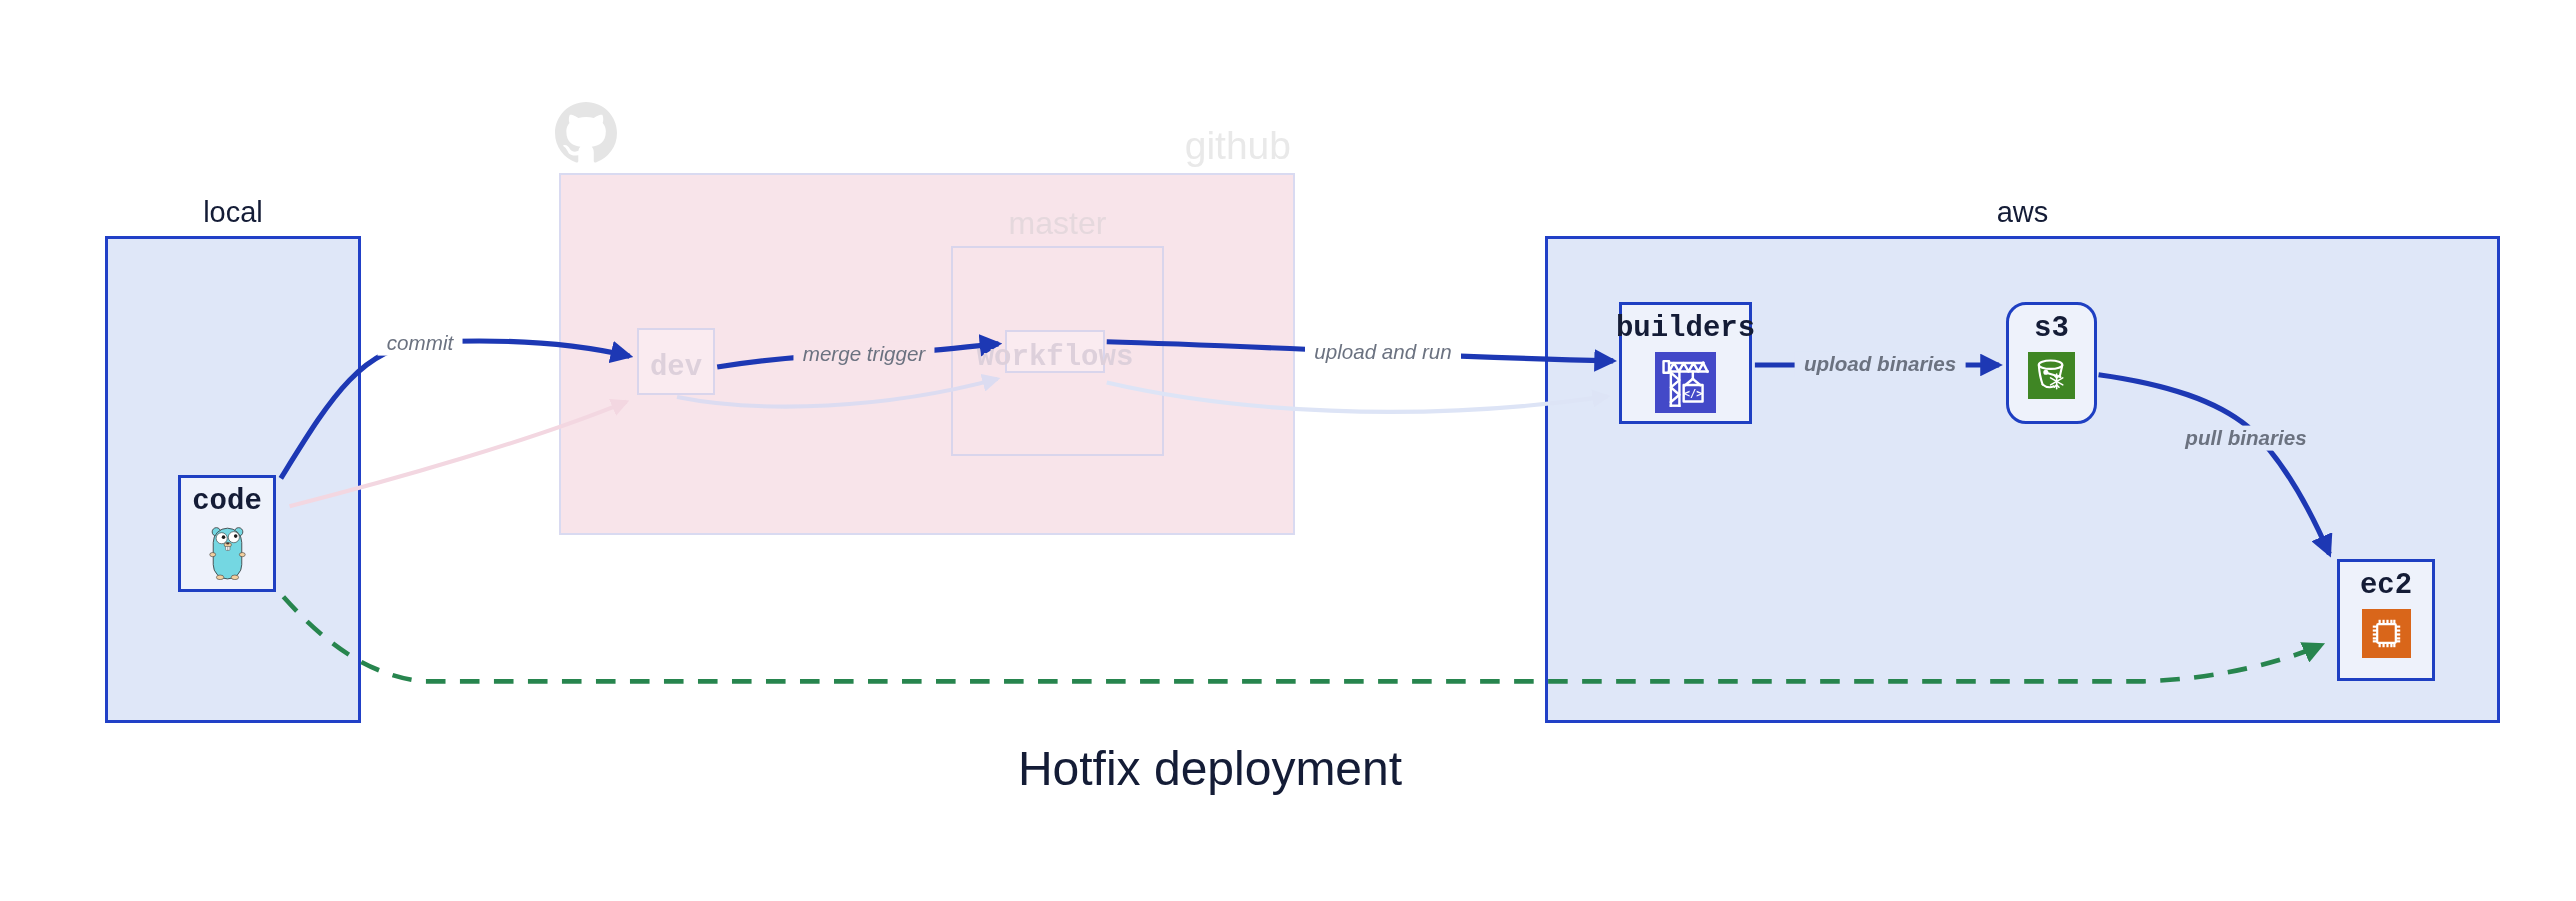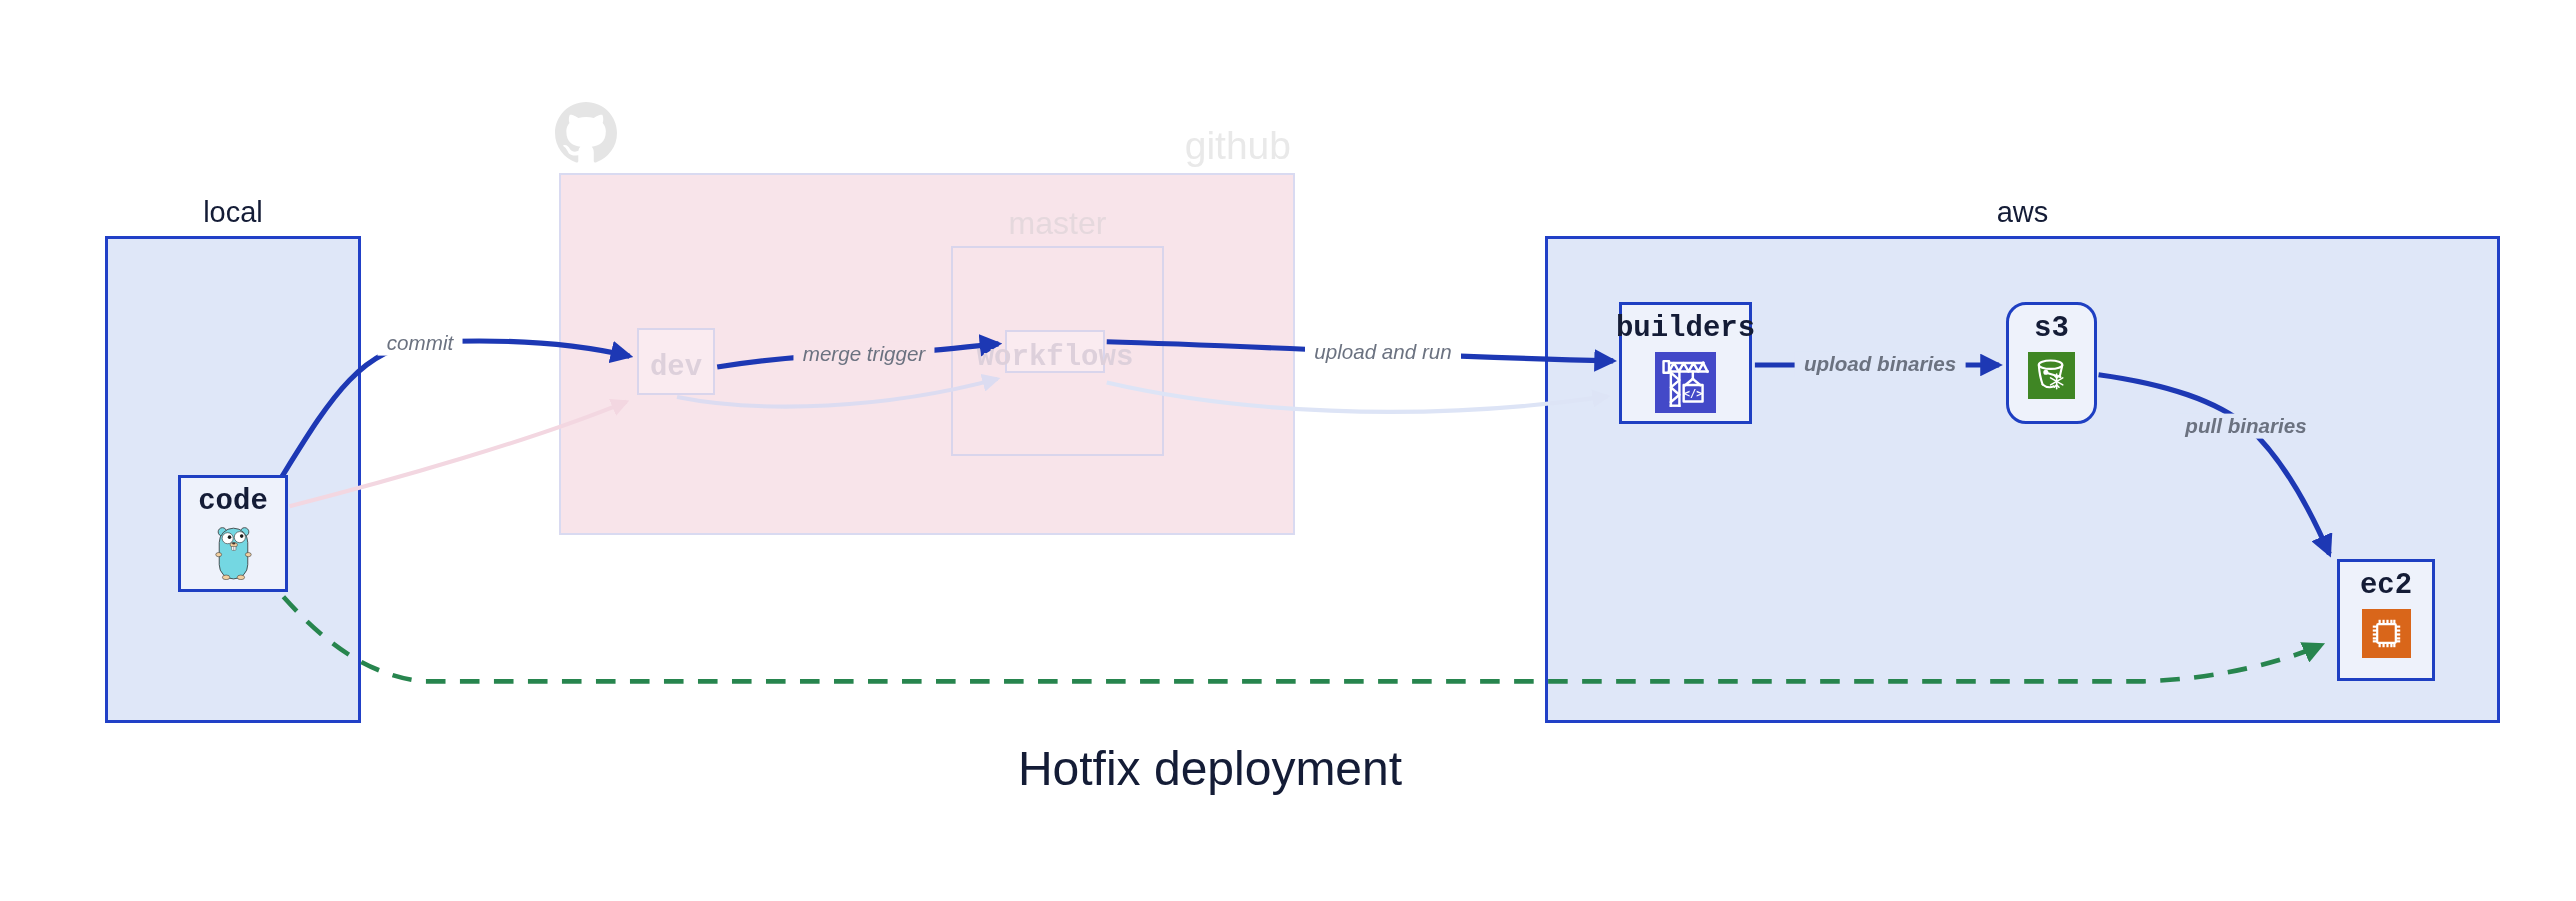--- a/index.html
+++ b/index.html
@@ -107,21 +107,21 @@
 
     <path d="M 545 928 C 640 775, 700 672, 830 664 C 1010 655, 1140 672, 1222 691" fill="none" stroke="var(--edge-blue)" stroke-width="10" marker-end="url(#mBlue)"></path>
     <path d="M 1392 712 C 1520 692, 1620 687, 1700 686 C 1800 684, 1876 672, 1938 667" fill="none" stroke="var(--edge-blue)" stroke-width="10" marker-end="url(#mBlue)"></path>
     <path d="M 2148 663 C 2330 668, 2520 677, 2700 685 C 2900 694, 3040 698, 3131 700" fill="none" stroke="var(--edge-blue)" stroke-width="10" marker-end="url(#mBlue)"></path>
     <path d="M 3406 708 L 3880 708" fill="none" stroke="var(--edge-blue)" stroke-width="10" marker-end="url(#mBlue)"></path>
     <path d="M 4073 727 C 4210 746, 4302 778, 4363 828 C 4428 888, 4482 985, 4521 1075" fill="none" stroke="var(--edge-blue)" stroke-width="10" marker-end="url(#mBlue)"></path>
 
     <path d="M 550 1158 C 628 1245, 712 1310, 820 1322 L 4160 1322 C 4300 1318, 4430 1285, 4506 1251" fill="none" stroke="var(--green)" stroke-width="9" stroke-dasharray="38 28" marker-end="url(#mGreen)"></path>
   </svg>
 
-  <div class="node" style="left:178px;top:475px;width:110px;height:117px;">
+  <div class="node" style="left:178px;top:475px;width:98px;height:117px;">
     <span class="node-label">code</span>
     <svg width="37" height="55" viewBox="0 0 70 104">
       <circle cx="14" cy="13" r="8" fill="var(--gopher-body)" stroke="#3a3a3a" stroke-width="1.6"></circle>
       <circle cx="56" cy="13" r="8" fill="var(--gopher-body)" stroke="#3a3a3a" stroke-width="1.6"></circle>
       <rect x="8" y="6" width="54" height="96" rx="27" fill="var(--gopher-body)" stroke="#3a3a3a" stroke-width="1.6"></rect>
       <circle cx="24" cy="25" r="10.5" fill="#ffffff" stroke="#3a3a3a" stroke-width="1.2"></circle>
       <circle cx="47" cy="23" r="10.5" fill="#ffffff" stroke="#3a3a3a" stroke-width="1.2"></circle>
       <circle cx="27.5" cy="23" r="3.4" fill="#1c1c1c"></circle>
       <circle cx="50.5" cy="21" r="3.4" fill="#1c1c1c"></circle>
       <ellipse cx="35.5" cy="37.5" rx="7" ry="4.6" fill="var(--gopher-skin)" stroke="#3a3a3a" stroke-width="1.1"></ellipse>
@@ -215,18 +215,18 @@
           <line x1="69" y1="60" x2="78" y2="60"></line>
           <line x1="69" y1="66" x2="78" y2="66"></line>
       </g>
     </svg>
   </div>
 
   <div class="edge-label bg-white" style="left:420px;top:343px;">commit</div>
   <div class="edge-label bg-pink" style="left:864px;top:354px;">merge trigger</div>
   <div class="edge-label bg-white" style="left:1383px;top:352px;">upload and run</div>
   <div class="edge-label bg-panel" style="left:1880px;top:364px;">upload binaries</div>
-  <div class="edge-label bg-panel" style="left:2246px;top:426px;">pull binaries</div>
+  <div class="edge-label bg-panel" style="left:2246px;top:438px;">pull binaries</div>
 
   <div class="diagram-title">Hotfix deployment</div>
 
 </div>
 
 
 </body></html>

